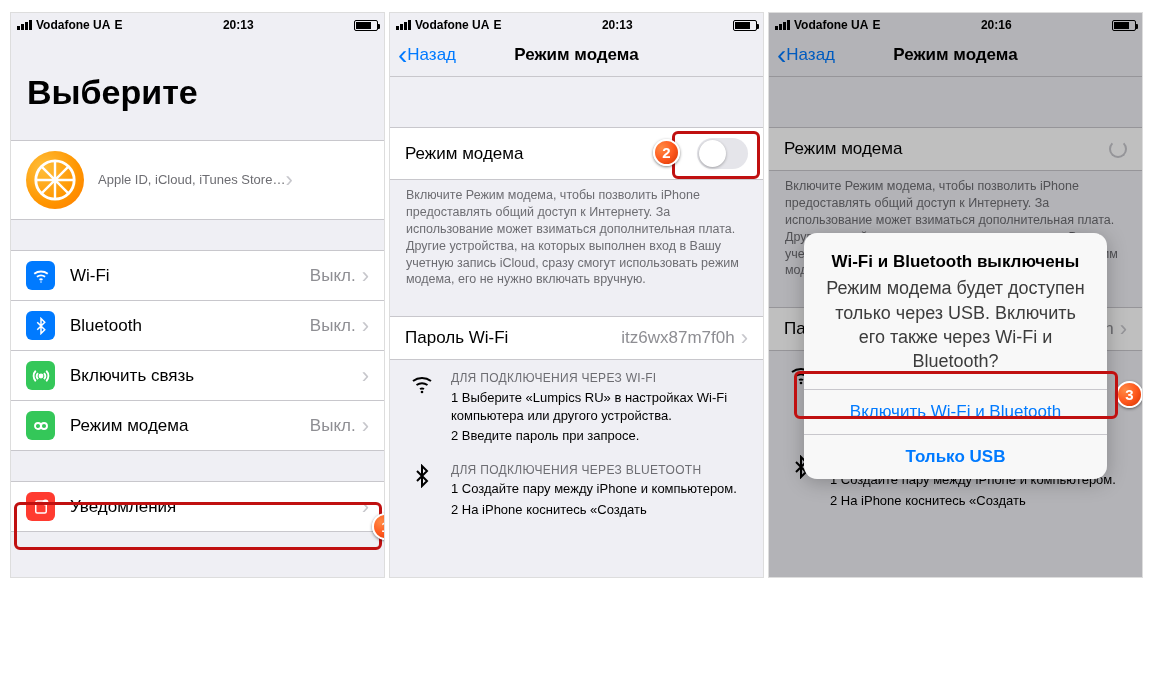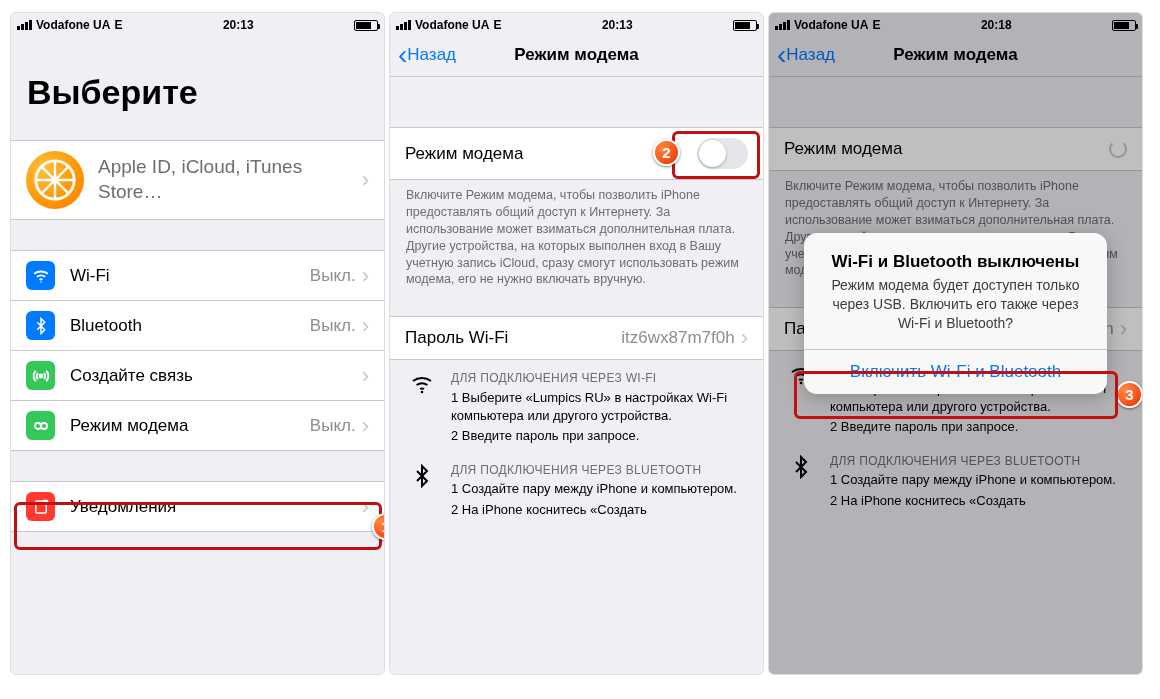--- a/index.html
+++ b/index.html
@@ -21,24 +21,24 @@
     overflow: hidden;
   }
   .stage {
     display: flex;
     gap: 4px;
     padding: 12px 10px;
   }
   .phone {
     position: relative;
     width: 375px;
-    height: 663px;
+    height: 566px;
     background: var(--ios-bg);
     border: 1px solid #ddd;
-    border-radius: 6px;
+    border-radius: 0;
     overflow: hidden;
     flex: 0 0 375px;
   }
   .dim-overlay {
     position: absolute;
     inset: 0;
     background: rgba(0,0,0,0.25);
     pointer-events: none;
     z-index: 3;
   }
@@ -98,21 +98,21 @@
   .cell:last-child { border-bottom: 0.5px solid var(--ios-sep); }
   .cell .icon-box {
     width: 29px; height: 29px; border-radius: 6px;
     display:flex;align-items:center;justify-content:center;
     margin-right: 15px;
     flex-shrink: 0;
   }
   .cell .label { flex: 1; }
   .cell .value { color: var(--ios-grey); margin-right: 6px; font-size:17px;}
   .chevron { color: #c7c7cc; font-size: 22px; line-height:1; }
-  .sub { font-size: 19px; color: #6d6d72; line-height:1.3; }
+  .sub { font-size: 13px; color: #6d6d72; line-height:1.3; }
   .footer-text {
     font-size: 12.5px;
     color: #6d6d72;
     padding: 7px 16px 0;
     line-height: 1.35;
   }
   
   .toggle {
     width: 51px; height: 31px; border-radius: 16px; background:#e5e5ea;
     position: relative; flex-shrink:0;
@@ -145,21 +145,21 @@
     position: absolute;
     left: 35px; right: 35px; top: 220px;
     background: #f8f8f8;
     border-radius: 13px;
     z-index: 5;
     overflow: hidden;
     box-shadow: 0 3px 20px rgba(0,0,0,0.25);
   }
   .alert-head { padding: 18px 18px 16px; text-align:center; }
   .alert-title { font-weight:600; font-size:17px; line-height:1.25; }
-  .alert-msg { font-size:14px; color:#3c3c3c; margin-top:4px; line-height:1.35; }
+  .alert-msg { font-size:18px; color:#3c3c3c; margin-top:4px; line-height:1.35; }
   .alert-btn {
     border-top: 0.5px solid var(--ios-sep);
     text-align:center;
     padding: 12px 20px;
     color: var(--ios-blue);
     font-size: 17px;
   }
   .alert-btn.bold { font-weight:600; }
   
   .marker {
@@ -248,21 +248,21 @@
       <div class="value">Выкл.</div>
       <span class="chevron">›</span>
     </div>
     <div class="cell">
       <div class="icon-box" style="background:#34c759">
         <svg width="18" height="18" viewBox="0 0 24 24" fill="none" stroke="#fff" stroke-width="2.5">
               <circle cx="12" cy="12" r="2" fill="#fff"></circle>
               <path d="M8 8a6 6 0 000 8M16 8a6 6 0 010 8M5 5a10 10 0 000 14M19 5a10 10 0 010 14"></path>
             </svg>
       </div>
-      <div class="label">Создайте связь</div>
+      <div class="label">Включить связь</div>
       <span class="chevron">›</span>
     </div>
     <div class="cell">
       <div class="icon-box" style="background:#34c759">
         <svg width="18" height="18" viewBox="0 0 24 24" fill="none" stroke="#fff" stroke-width="2.5">
               <circle cx="8" cy="12" r="4"></circle>
               <circle cx="16" cy="12" r="4"></circle>
             </svg>
       </div>
       <div class="label">Режим модема</div>
@@ -373,21 +373,21 @@
     <div class="status-left">
       <span class="signal">
             <span></span>
             <span></span>
             <span></span>
             <span></span>
           </span>
       <span>Vodafone UA</span>
       <span>E</span>
     </div>
-    <div>20:18</div>
+    <div>20:16</div>
     <div class="battery">
           <div class="lvl"></div>
         </div>
   </div>
 
   <div class="nav">
     <span class="back">
       <span style="font-size:28px;line-height:1;">‹</span>
       <span>Назад</span>
     </span>
@@ -437,20 +437,21 @@
   </div>
 
   <div class="dim-overlay"></div>
 
   <div class="alert">
     <div class="alert-head">
       <div class="alert-title">Wi-Fi и Bluetooth выключены</div>
       <div class="alert-msg">Режим модема будет доступен только через USB. Включить его также через Wi-Fi и Bluetooth?</div>
     </div>
     <div class="alert-btn">Включить Wi-Fi и Bluetooth</div>
+    <div class="alert-btn bold">Только USB</div>
   </div>
 
   <div class="red-box" style="left:25px;top:358px;width:324px;height:48px;z-index:21;"></div>
   <div class="marker" style="right:-4px;top:368px;">
         <div class="ball">3</div>
       </div>
 </div>
 
 </div>
 

